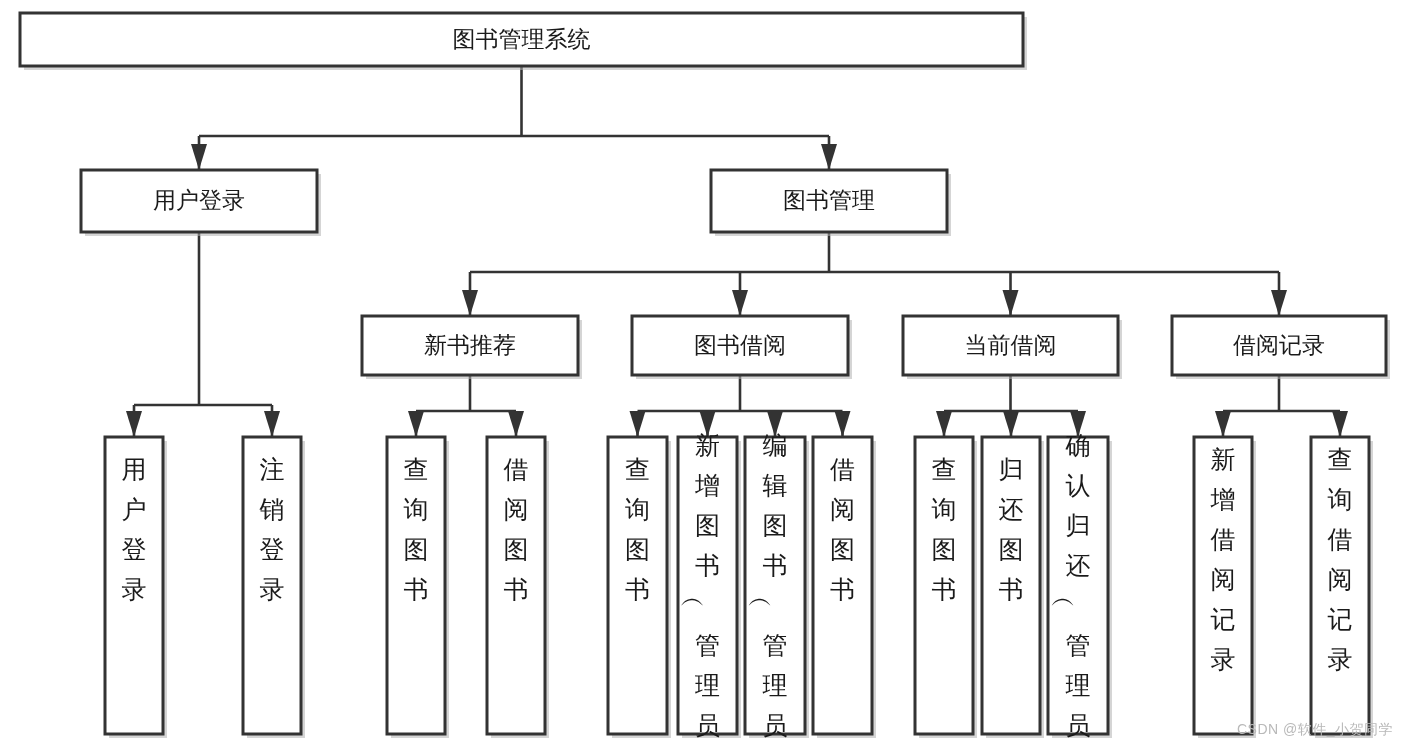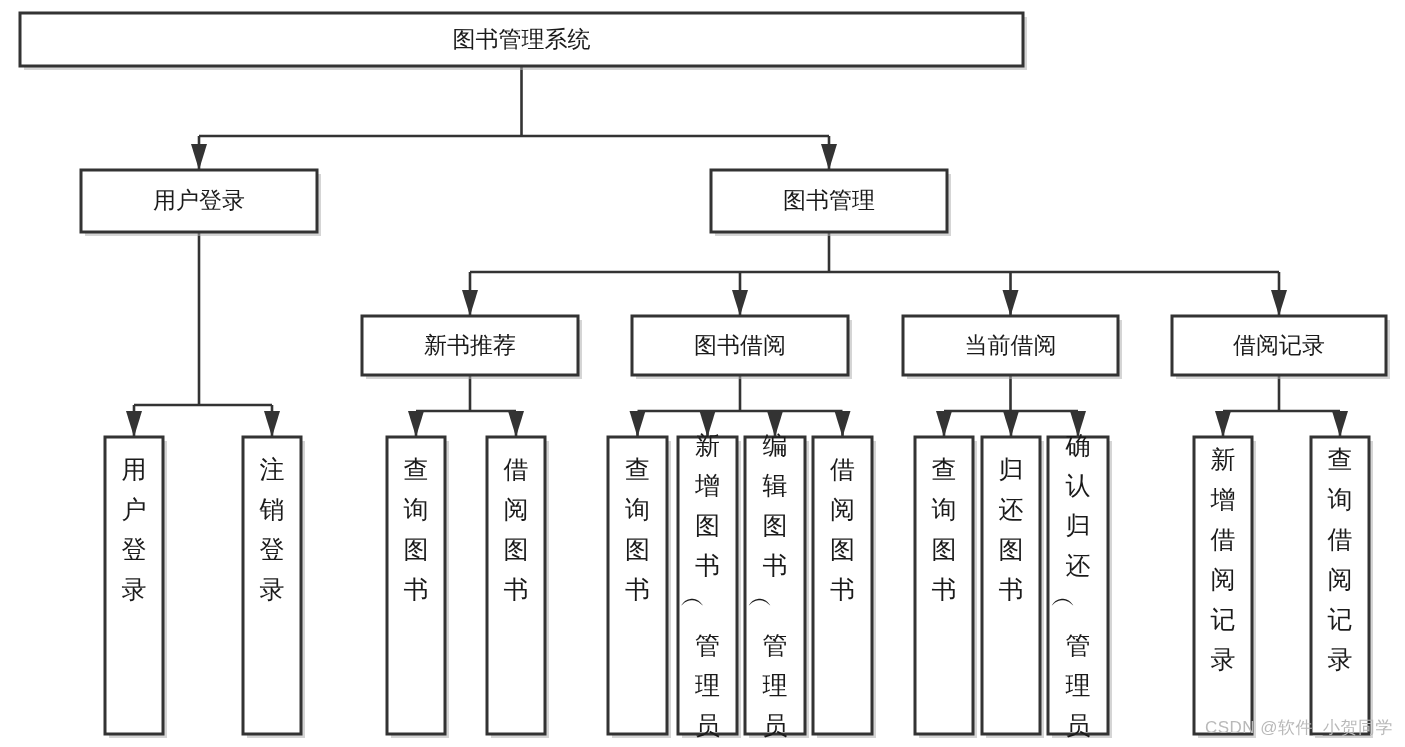--- a/index.html
+++ b/index.html
@@ -51,21 +51,21 @@
   }
   .arrow-head {
     fill: #333333;
     stroke: none;
   }
   .watermark {
     position: absolute;
     right: 12px;
     bottom: 8px;
     font-family: "Liberation Sans", "DejaVu Sans", sans-serif;
-    font-size: 17px;
+    font-size: 14px;
     color: #b9b9b9;
     letter-spacing: 0.5px;
     white-space: nowrap;
     user-select: none;
   }
 </style>
 </head>
 <body>
 
 <div id="diagram-root">

